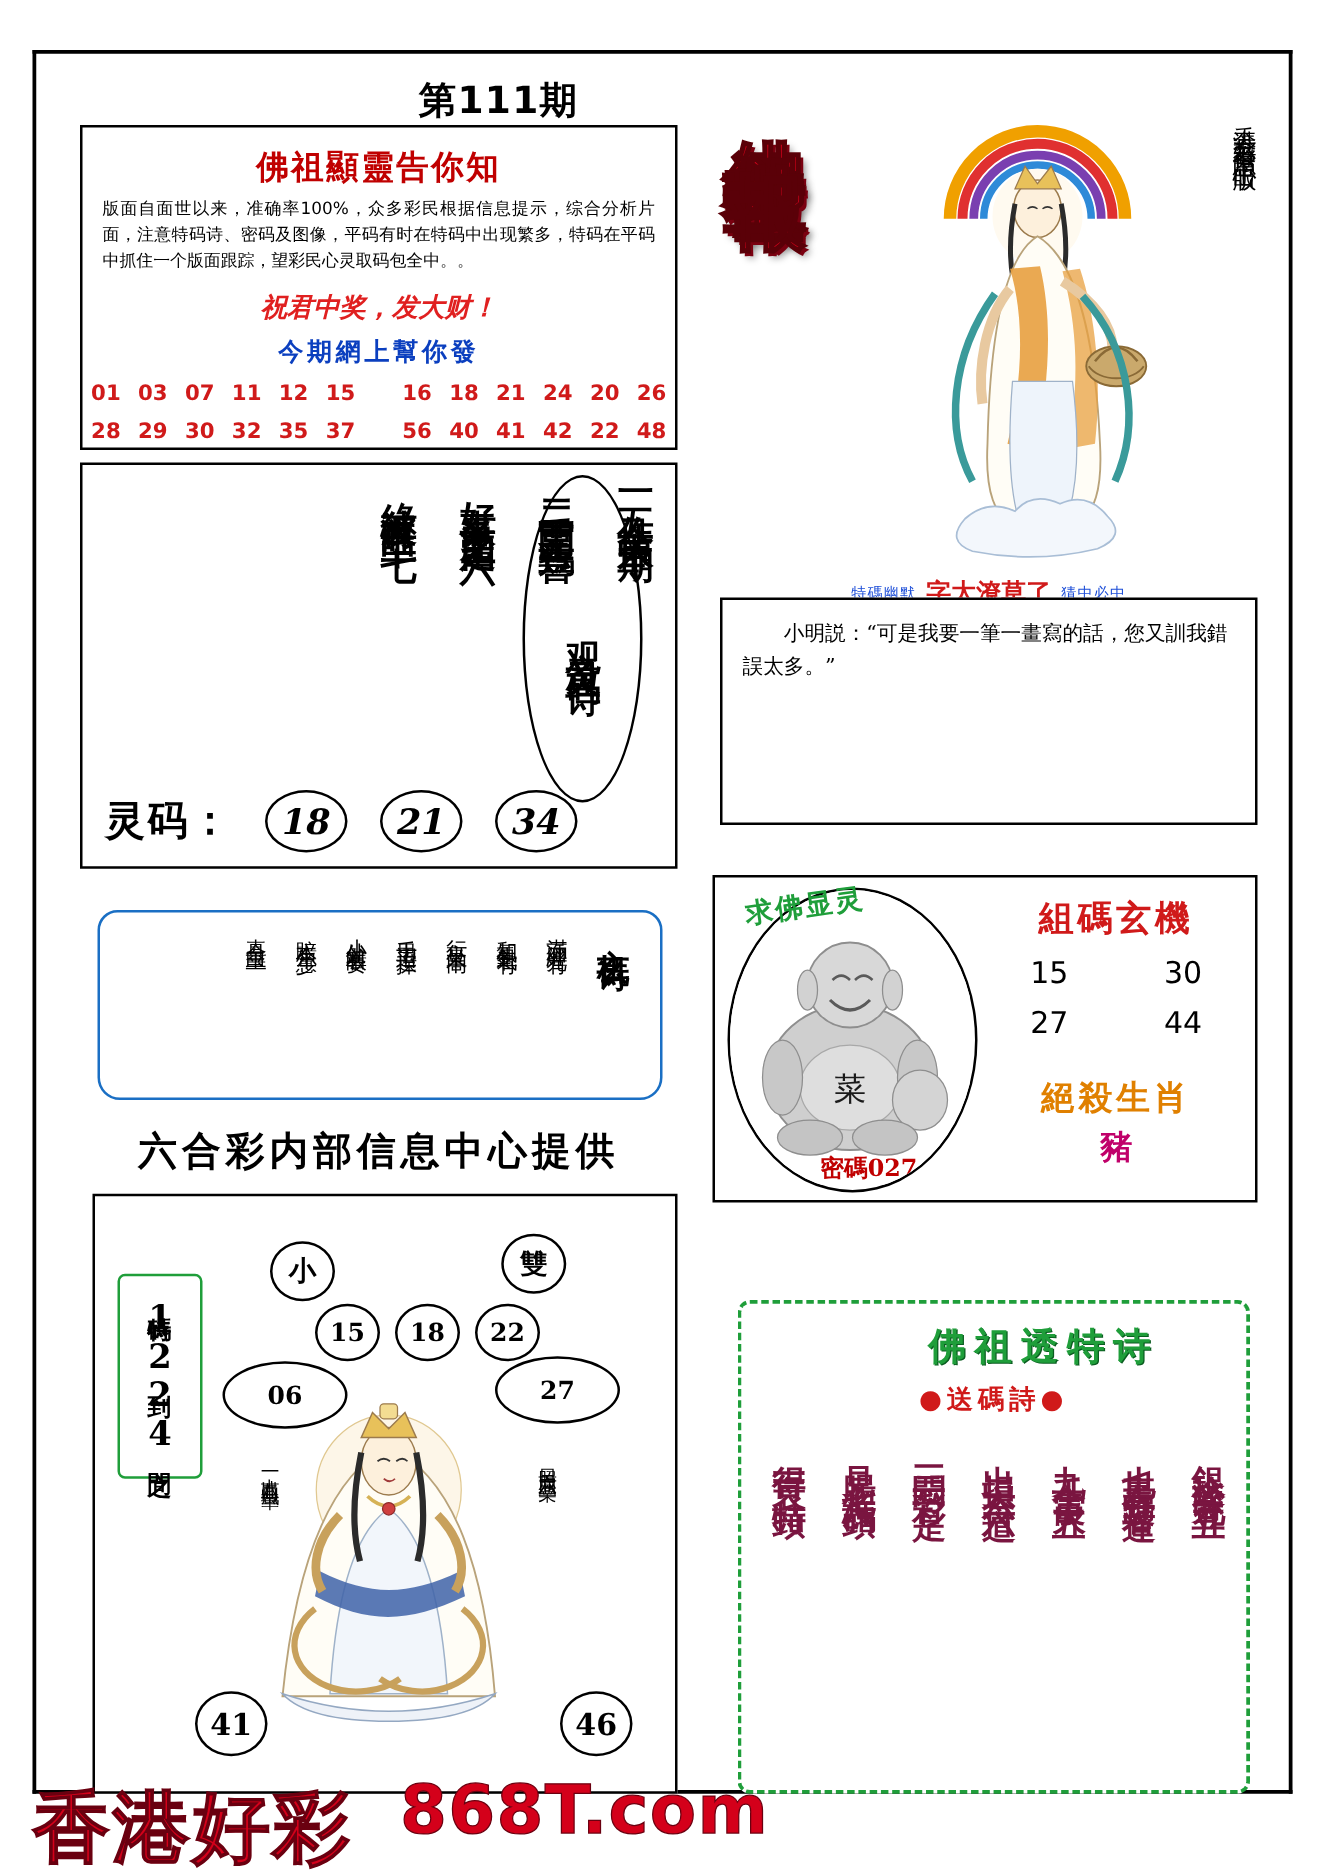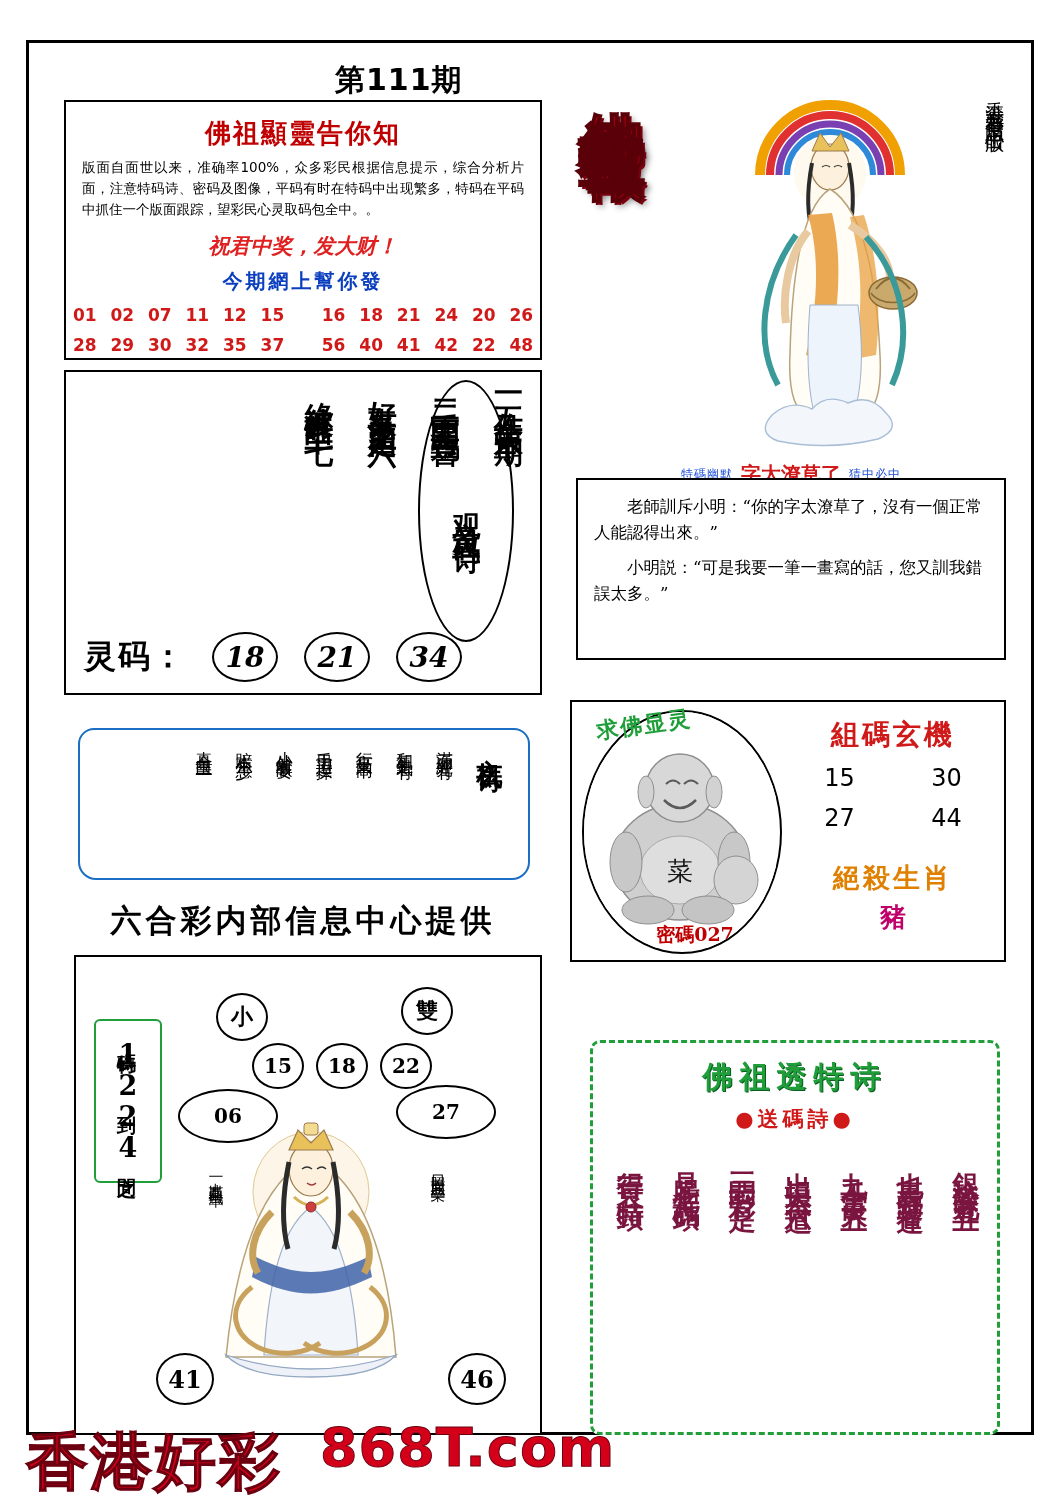--- a/index.html
+++ b/index.html
@@ -233,20 +233,21 @@
   
   .tetebox{
     position:absolute;left:590px;top:1040px;width:410px;height:395px;
     border:3px dashed #1f9e3a;border-radius:10px;background:#fff;box-sizing:border-box;
   }
   .tetitle{
     position:absolute;left:0;top:14px;width:100%;text-align:center;
     font-size:30px;font-weight:bold;color:#1f9e3a;letter-spacing:7px;
     font-family:"DejaVu Serif",serif;
     text-shadow:1px 1px 0 #0a5c20;
+    padding-left:40px;
   }
   .tesub{
     position:absolute;left:0;top:62px;width:100%;text-align:center;
     font-size:21px;font-weight:bold;color:#d01a1a;letter-spacing:4px;
     font-family:"DejaVu Serif",serif;
   }
   .tegrid{
     position:absolute;left:18px;top:108px;width:374px;height:270px;
     display:flex;flex-direction:row-reverse;justify-content:space-between;
   }
@@ -279,21 +280,21 @@
 
   <div class="issue">第111期</div>
 
   <div class="announce">
     <h2>佛祖顯靈告你知</h2>
     <p>版面自面世以来，准确率100%，众多彩民根据信息提示，综合分析片面，注意特码诗、密码及图像，平码有时在特码中出现繁多，特码在平码中抓住一个版面跟踪，望彩民心灵取码包全中。。</p>
     <div class="wish">祝君中奖，发大财！</div>
     <div class="wish2">今期網上幫你發</div>
     <div class="numrow">
       <span>01</span>
-      <span>02</span>
+      <span>03</span>
       <span>07</span>
       <span>11</span>
       <span>12</span>
       <span>15</span>
       <span class="gap"></span>
       <span>16</span>
       <span>18</span>
       <span>21</span>
       <span>24</span>
       <span>20</span>
@@ -448,21 +449,20 @@
       <path d="M72 360 q18 -16 40 -6 q14 -16 36 -6 q22 -10 38 10 q16 16 -8 26 q-50 12 -100 2 q-22 -8 -6 -26 Z" fill="#f3f7fc" stroke="#a9bed6" stroke-width="1.4"></path>
     </svg>
   </div>
 
   <div class="jokehdr">
     <span class="lbl">特碼幽默</span>
     <span class="mid">字太潦草了</span>
     <span class="lbl">猜中必中</span>
   </div>
   <div class="jokebox">
-    <p>老師訓斥小明：“你的字太潦草了，沒有一個正常人能認得出來。”</p>
     <p>小明説：“可是我要一筆一畫寫的話，您又訓我錯誤太多。”</p>
   </div>
 
   <div class="budbox">
     <div class="budoval">
       <svg width="192" height="236" viewBox="0 0 192 236">
         <rect x="0" y="0" width="192" height="236" fill="#ffffff"></rect>
 
         <ellipse cx="96" cy="150" rx="66" ry="58" fill="#cfcfcf" stroke="#8e8e8e" stroke-width="1.5"></ellipse>
 

